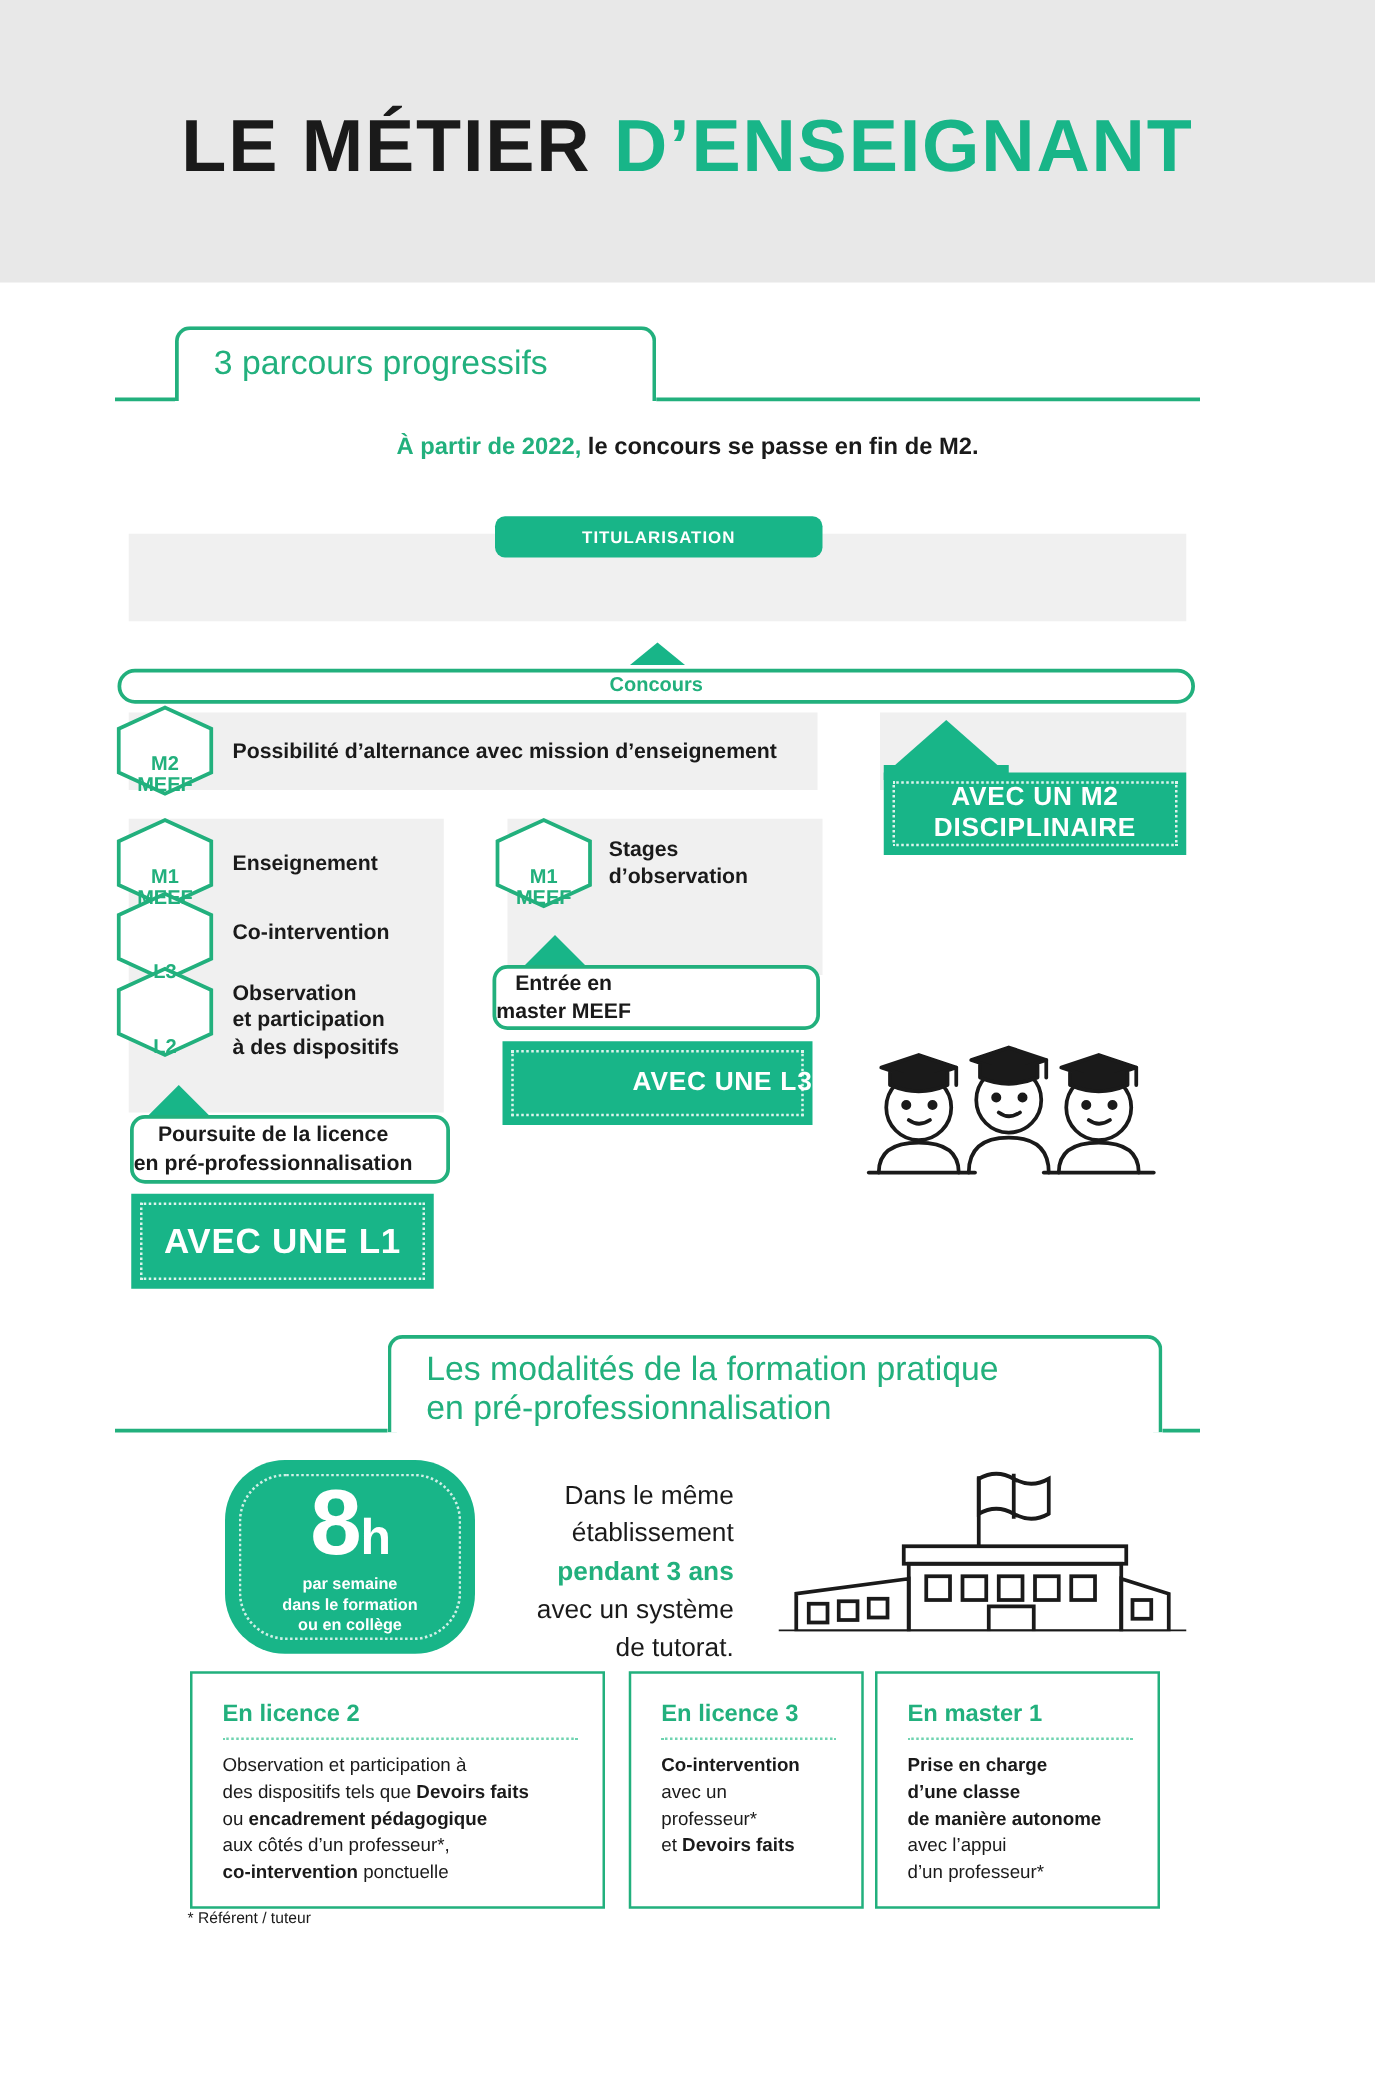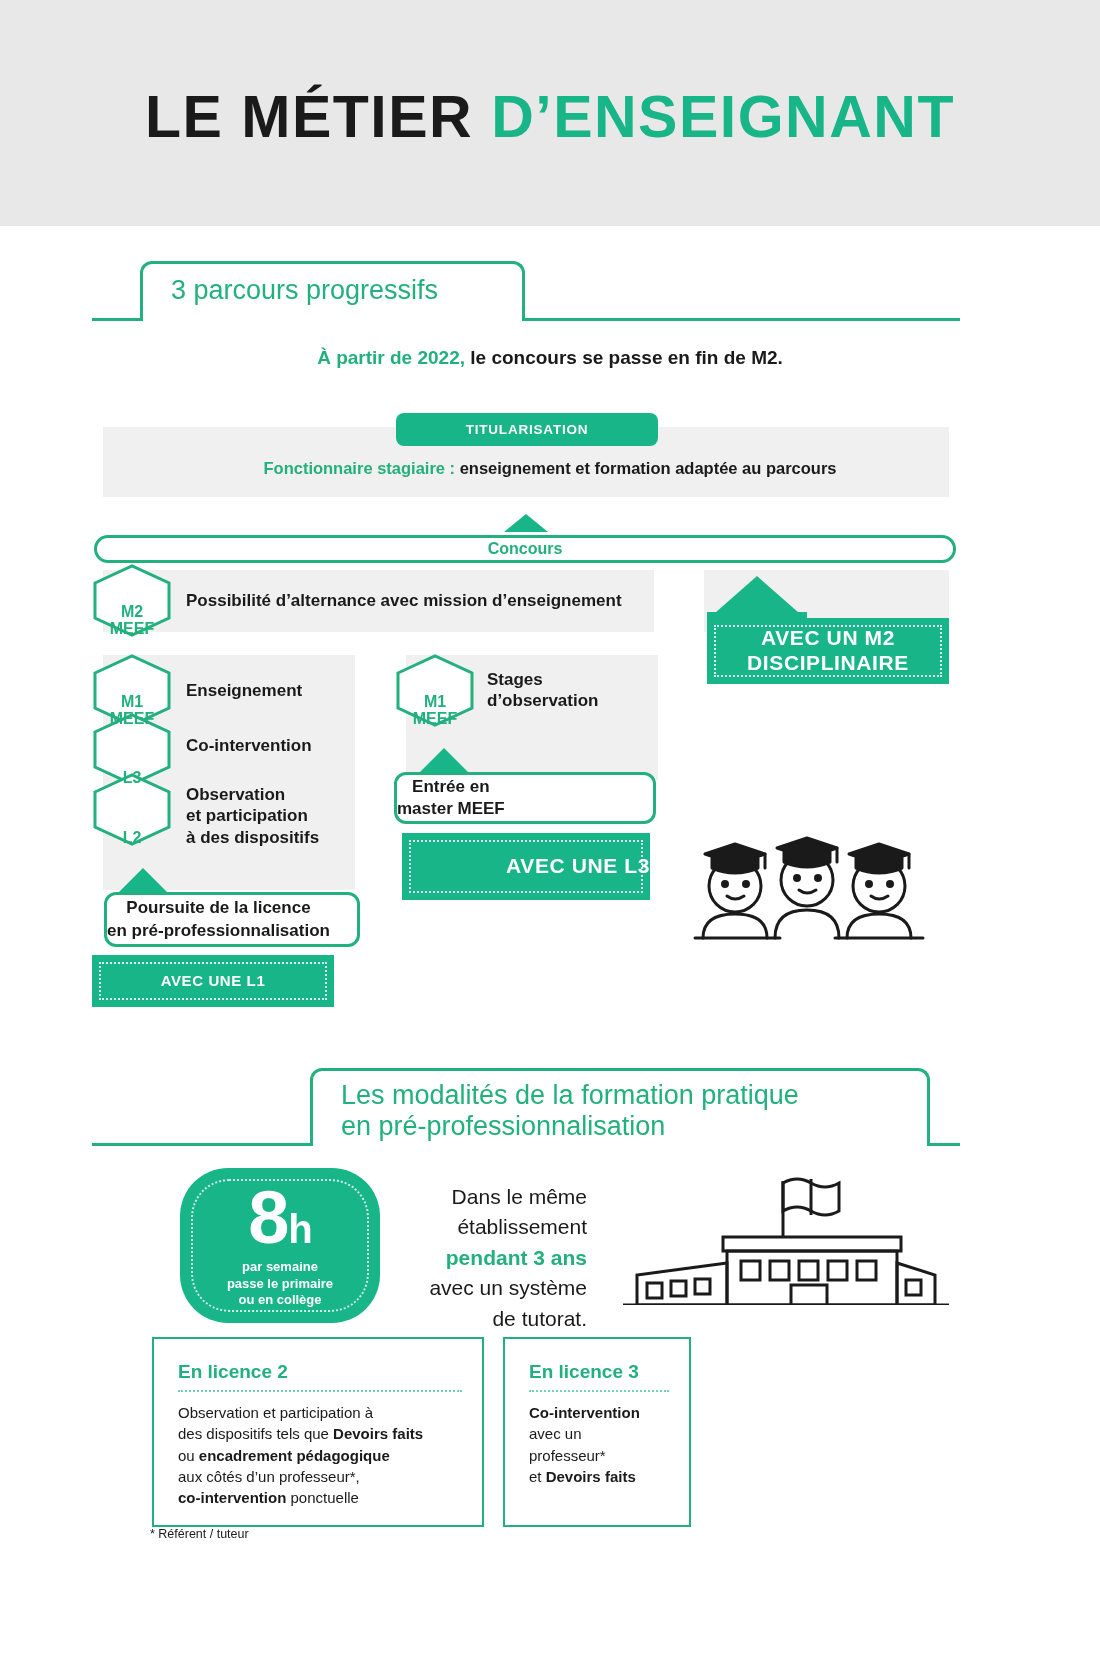--- a/index.html
+++ b/index.html
@@ -250,23 +250,20 @@
   <div class="subline" style="top:347px;">
     <span class="g">À partir de 2022,</span><span> le concours se passe en fin de M2.</span>
   </div>
 
   <div class="grey-panel" style="left:103px; top:427px; width:846px; height:70px;"></div>
 
   <div class="pill-titul" style="left:396px; top:413px; width:262px; height:33px;">
     <span>TITULARISATION</span>
   </div>
 
-  <div class="fonct-line" style="left:0; top:459px; width:1100px;">
-    <span class="g">Fonctionnaire stagiaire :</span><span> enseignement et formation adaptée au parcours</span>
-  </div>
 
   <div class="tri-up" style="left:504px; top:514px;"></div>
 
   <div class="concours-bar" style="left:94px; top:535px; width:862px; height:28px;">
     <span>Concours</span>
   </div>
 
   <div class="grey-panel" style="left:103px; top:570px; width:551px; height:62px;"></div>
 
   <div class="hexbadge" style="left:92px; top:563px; width:80px; height:75px;">
@@ -339,21 +336,21 @@
 
   <div class="avec-block" style="left:402px; top:833px; width:248px; height:67px; font-size:21px; letter-spacing:0.6px;justify-content:flex-end;">
     <span class="av-txt">AVEC UNE L3</span>
   </div>
 
   <div class="callout-notch" style="left:117px; top:868px;"></div>
   <div class="callout" style="left:104px; top:892px; width:256px; height:55px;">
     <span><span>Poursuite de la licence</span><br><span>en pré-professionnalisation</span></span>
   </div>
 
-  <div class="avec-block" style="left:92px; top:955px; width:242px; height:52px; font-size:15px; letter-spacing:0.6px;">
+  <div class="avec-block" style="left:105px; top:955px; width:242px; height:76px; font-size:28px; letter-spacing:0.6px;">
     <span class="av-txt">AVEC UNE L1</span>
   </div>
 
   <svg class="grads" width="280" height="130" viewBox="0 0 280 130" style="left:665px; top:828px;">
     <g fill="none" stroke="#1a1a1a" stroke-width="3" stroke-linejoin="round" stroke-linecap="round">
 
       <circle cx="70" cy="58" r="26"></circle>
       <path d="M40 26 L70 16 L100 26 L70 36 Z" fill="#1a1a1a"></path>
       <path d="M47 30 L47 40 Q70 50 93 40 L93 30" fill="#1a1a1a"></path>
       <path d="M100 26 L100 40"></path>
@@ -394,21 +391,21 @@
     </div>
     <div class="rule-right" style="left:930px; top:1143px; width:30px;"></div>
   </div>
 
   <div class="badge8" style="left:180px; top:1168px; width:200px; height:155px;">
     <div class="b8-num">
       <span>8</span><span class="hh">h</span>
     </div>
     <div class="b8-sub">
       <span>par semaine</span><br>
-      <span>passe le primaire</span><br>
+      <span>dans le formation</span><br>
       <span>ou en collège</span>
     </div>
   </div>
 
   <div class="mid-text" style="left:415px; top:1182px; width:172px;">
     <span>Dans le même</span><br>
     <span>établissement</span><br>
     <span class="g">pendant 3 ans</span><br>
     <span>avec un système</span><br>
     <span>de tutorat.</span>
@@ -454,16 +451,21 @@
     <div class="divider"></div>
     <p>Observation et participation à<br>des dispositifs tels que <b>Devoirs faits</b><br>ou <b>encadrement pédagogique</b><br>aux côtés d’un professeur*,<br><b>co-intervention</b> ponctuelle</p>
   </div>
 
   <div class="card" style="left:503px; top:1337px; width:188px; height:190px;">
     <h3>En licence 3</h3>
     <div class="divider"></div>
     <p><b>Co-intervention</b><br>avec un<br>professeur*<br>et <b>Devoirs faits</b></p>
   </div>
 
+  <div class="card" style="left:700px; top:1337px; width:228px; height:190px;">
+    <h3>En master 1</h3>
+    <div class="divider"></div>
+    <p><b>Prise en charge</b><br><b>d’une classe</b><br><b>de manière autonome</b><br>avec l’appui<br>d’un professeur*</p>
+  </div>
 
   <div class="footnote" style="left:150px; top:1527px;">* Référent / tuteur</div>
 
 </div>
 
 </body></html>

